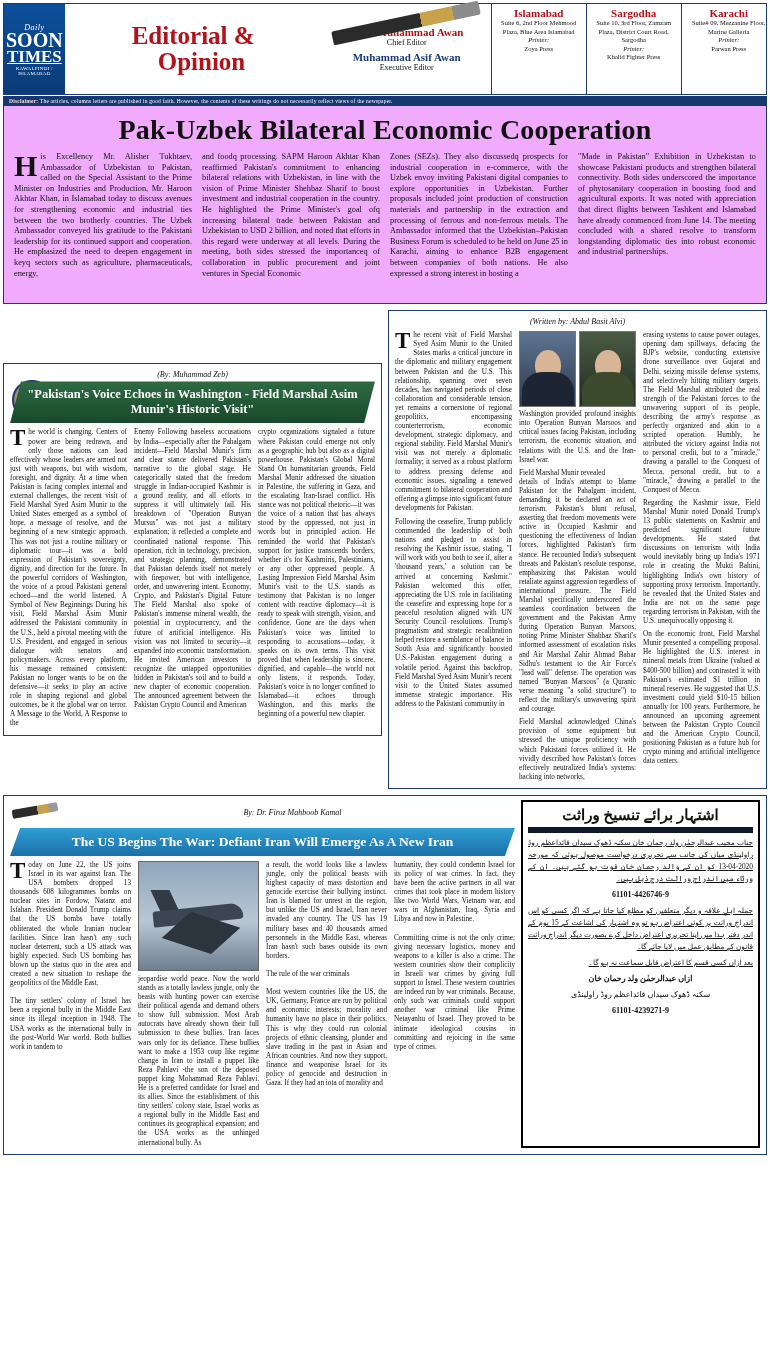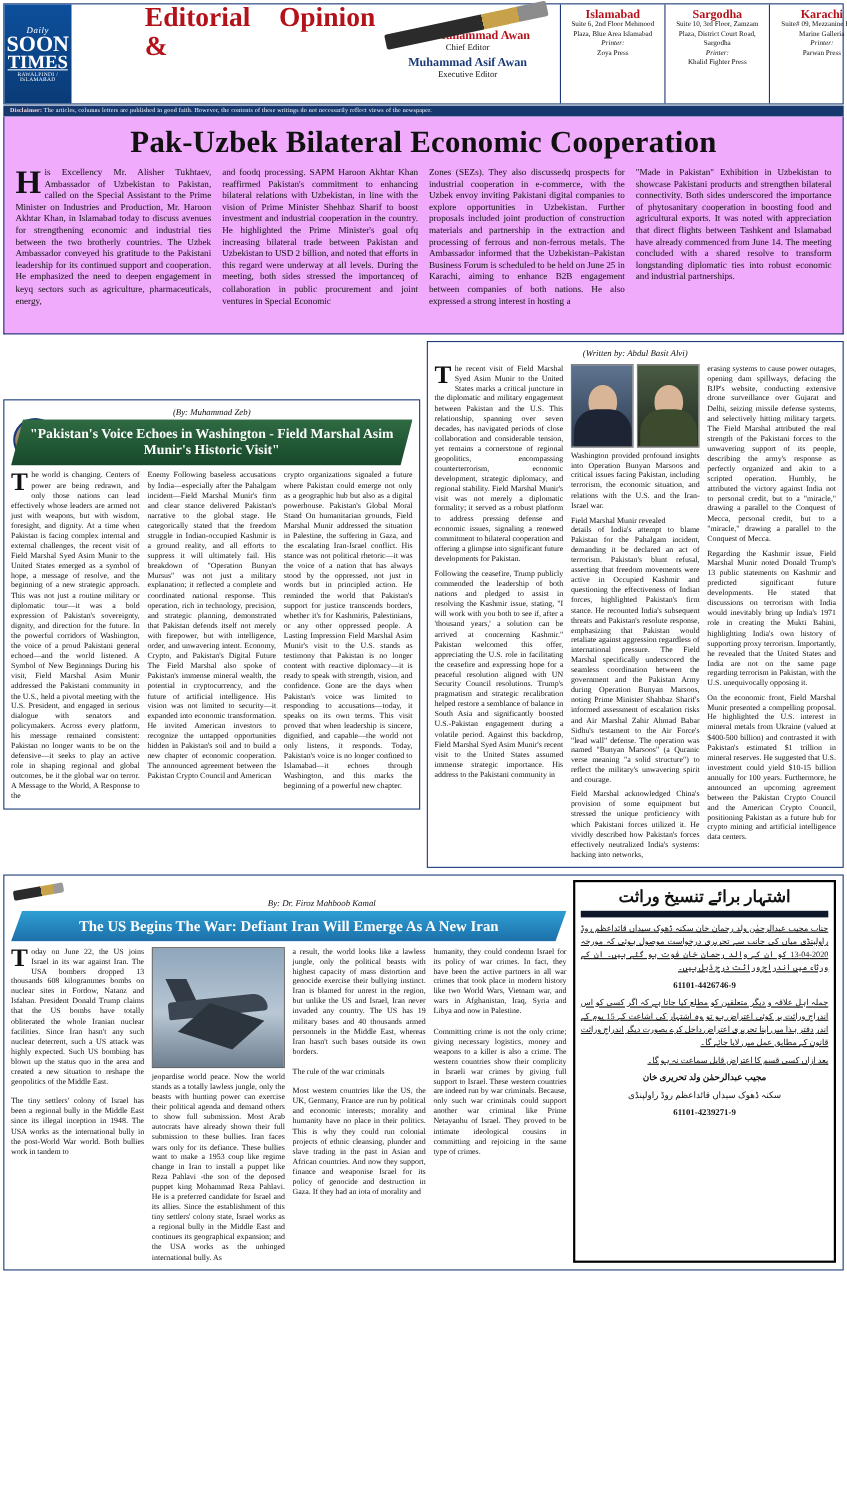--- a/index.html
+++ b/index.html
@@ -21,21 +21,21 @@
   }
   .mh-logo {
     width:96px; background:linear-gradient(180deg,#0d4f9c,#0a3b77);
     color:#fff; display:flex; flex-direction:column; align-items:center;
     justify-content:center; padding:2px; text-align:center;
   }
   .mh-logo .daily { font-size:8px; font-style:italic; letter-spacing:.5px; }
   .mh-logo .soon { font-size:20px; font-weight:bold; line-height:17px; }
   .mh-logo .times { font-size:17px; font-weight:bold; line-height:15px;text-decoration:underline; }
   .mh-logo .tagline { font-size:5px; margin-top:2px; letter-spacing:.3px; }
-  .mh-mid { flex:0 0 215px; display:flex; flex-direction:row; justify-content:center; padding-left:24px;margin-left:43px; }
+  .mh-mid { flex:0 0 215px; display:flex; flex-direction:column; justify-content:center; padding-left:24px;margin-left:43px; }
   .mh-mid .ed1 { font-size:25px; font-weight:bold; color:#b4121b; font-family:"Liberation Serif",serif; line-height:26px; }
   .mh-mid .ed2 { font-size:25px; font-weight:bold; color:#b4121b; line-height:26px; padding-left:26px; }
   .mh-pen { flex:1; position:relative; }
   .pen-shape {
     position:absolute; left:8px; top:12px; width:150px; height:14px;
     background:linear-gradient(90deg,#2b2b2b 0 60%, #c8a24a 60% 82%, #8c8c8c 82% 100%);
     transform:rotate(-12deg); border-radius:2px;
   }
   .mh-names { flex:0 0 168px; display:flex; flex-direction:column; justify-content:center; text-align:center; }
   .mh-names .n1 { font-size:11px; font-weight:bold; color:#b4121b; }
@@ -107,21 +107,21 @@
   }
   .photo .body {
     position:absolute; left:50%; bottom:0; width:52px; height:34px; margin-left:-26px;
     border-radius:20px 20px 0 0; background:#1d2433;
   }
   .photo.p2 .body { background:#3c4a2e; }
 
   
   .bottom { display:flex; gap:6px; margin-top:6px; border:1px solid #1b3a78; padding:4px 6px 6px; }
   .b-left { flex:0 0 505px; }
-  .b-head-row { display:flex; align-items:flex-end; gap:6px; }
+  .b-head-row { display:flex; align-items:center; gap:6px; }
   .b-penicon { width:54px; height:26px; position:relative; flex:0 0 54px; }
   .b-penicon .nib {
     position:absolute; left:2px; top:6px; width:46px; height:9px;
     background:linear-gradient(90deg,#2b2b2b 0 55%,#c8a24a 55% 80%,#9a9a9a 80% 100%);
     transform:rotate(-10deg); border-radius:2px;
   }
   .b-byline { font-size:8px; font-style:italic; flex:1; text-align:center; }
   .hdr-cyan {
     background:linear-gradient(180deg,#2f9fd4,#1b6fa8); color:#fff;
     font-size:13.5px; font-weight:bold; text-align:center; padding:6px 10px;
@@ -324,19 +324,19 @@
         </div>
       </div>
     </div>
 
     <div class="urdu-box">
       <div class="urdu-title">اشتہار برائے تنسیخ وراثت</div>
       <div class="urdu-p">جناب مجیب عبدالرحمٰن ولد رحمان خان سکنہ ڈھوک سیداں قائداعظم روڈ راولپنڈی میاں کی جانب سے تحریری درخواست موصول ہوئی کہ مورخہ 2020-04-13 کو ان کے والد رحمان خان فوت ہو گئے ہیں۔ ان کے ورثاء میں اندراج وراثت درج ذیل ہیں۔</div>
       <div class="urdu-center">61101-4426746-9</div>
       <div class="urdu-p" style="margin-top:4px;">جملہ اہلِ علاقہ و دیگر متعلقین کو مطلع کیا جاتا ہے کہ اگر کسی کو اس اندراجِ وراثت پر کوئی اعتراض ہو تو وہ اشتہار کی اشاعت کے 15 یوم کے اندر دفتر ہذا میں اپنا تحریری اعتراض داخل کرے بصورت دیگر اندراجِ وراثت قانون کے مطابق عمل میں لایا جائے گا۔</div>
       <div class="urdu-p" style="margin-top:4px;">بعد ازاں کسی قسم کا اعتراض قابل سماعت نہ ہو گا۔</div>
-      <div class="urdu-center">مجیب عبدالرحمٰن ولد تحریری خان</div>
+      <div class="urdu-center">ازاں عبدالرحمٰن ولد رحمان خان</div>
       <div class="urdu-center" style="font-weight:normal;">سکنہ ڈھوک سیداں قائداعظم روڈ راولپنڈی</div>
       <div class="urdu-center">61101-4239271-9</div>
     </div>
   </div>
 
 </div>
 
 </body></html>

